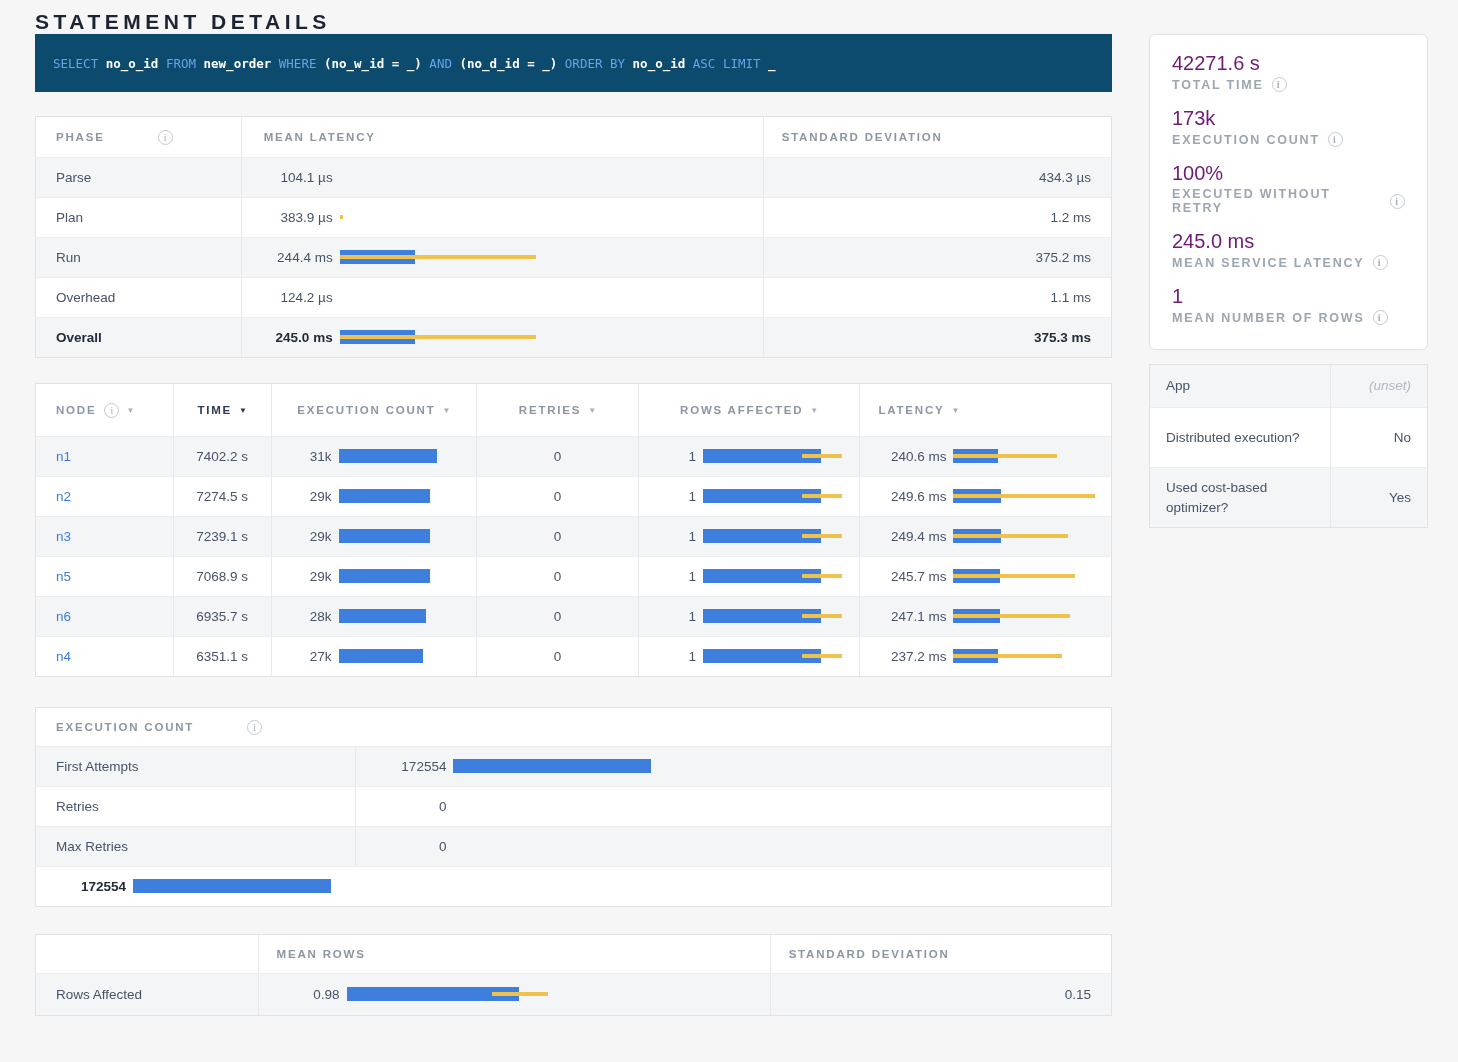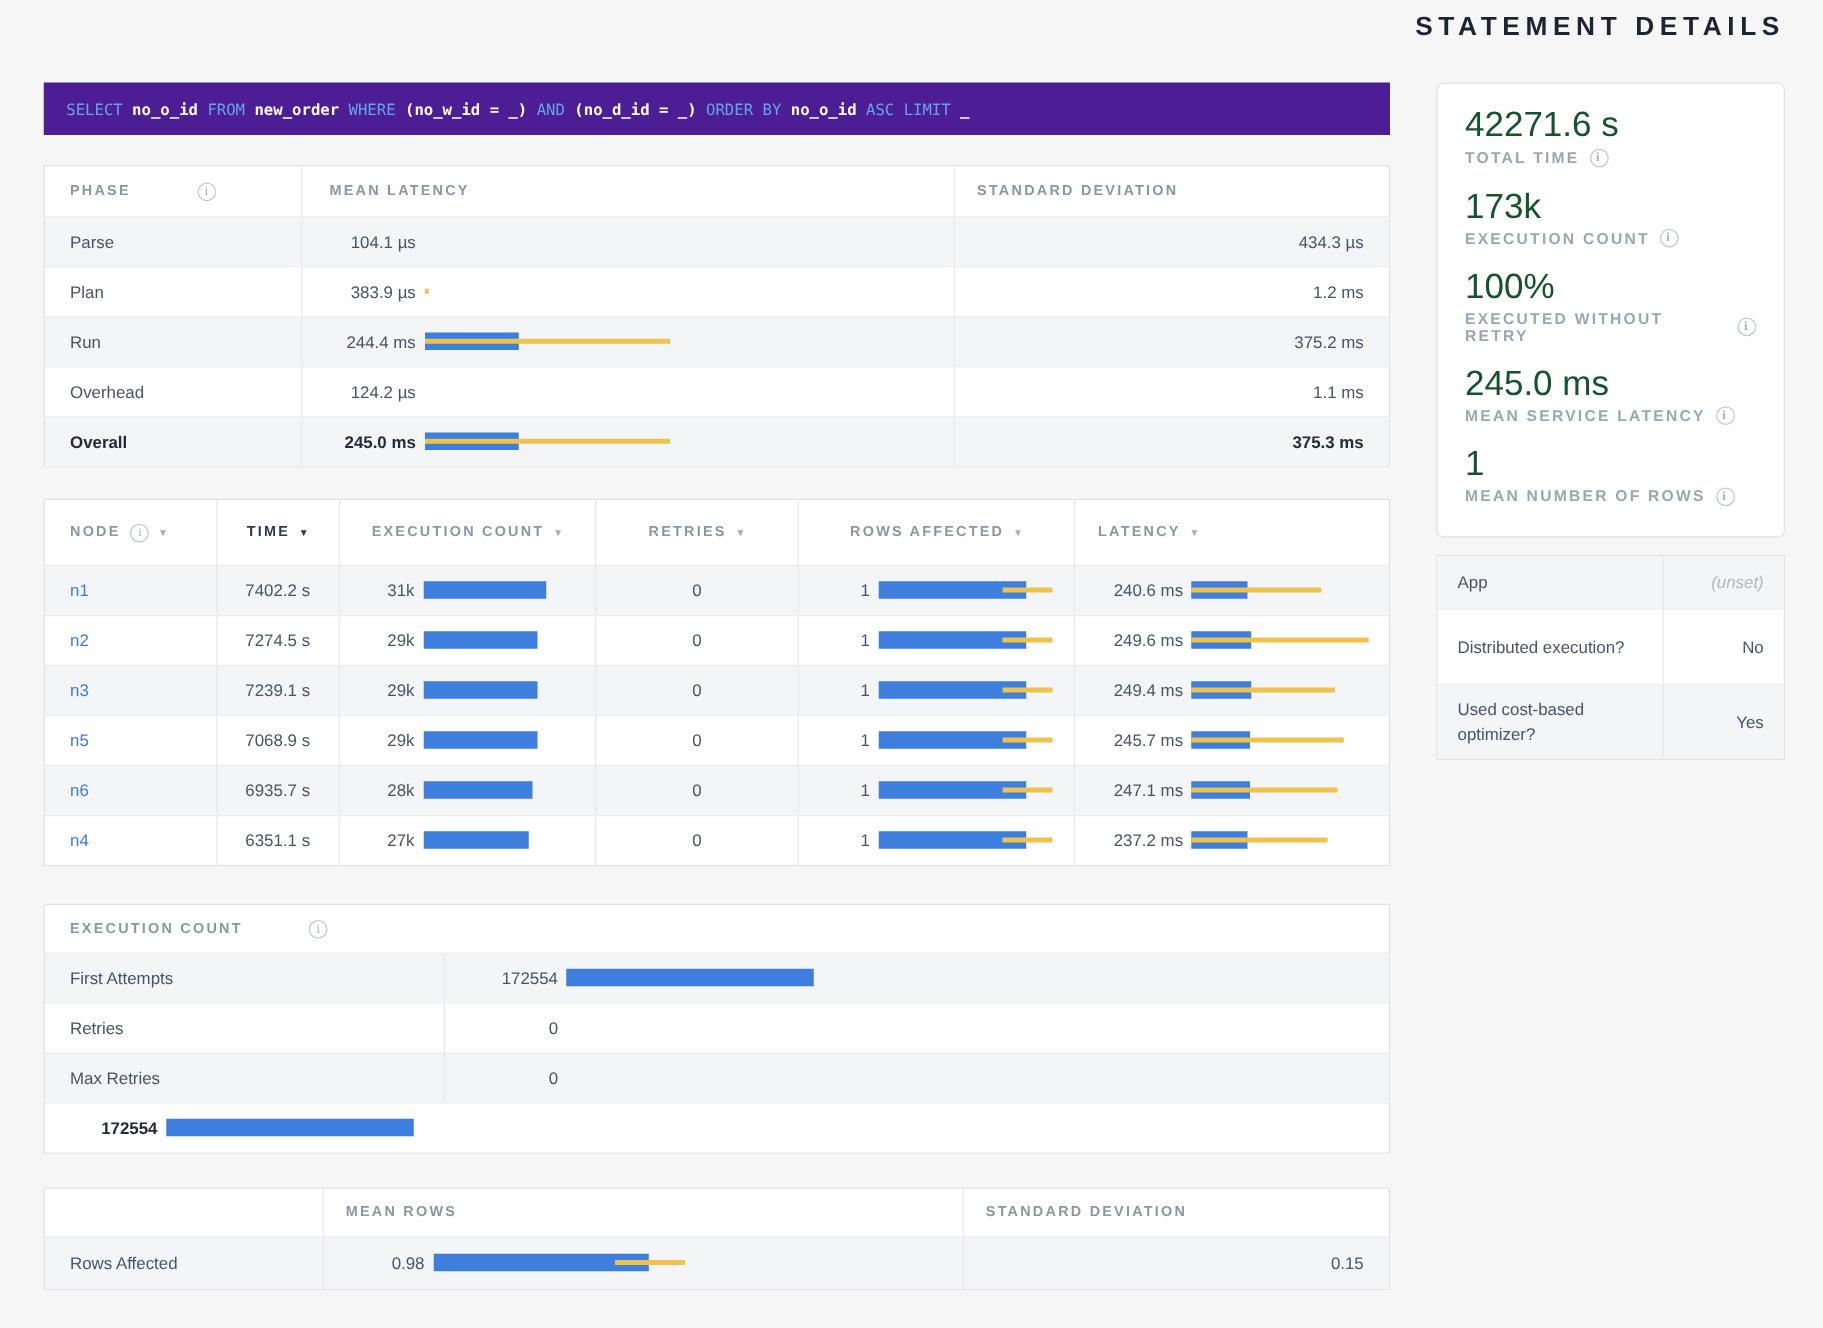--- a/index.html
+++ b/index.html
@@ -6,29 +6,29 @@
   html,body { width:1458px; height:1062px; }
   body {
     background:#f6f6f7;
     font-family:"Liberation Sans", sans-serif;
     color:#475366;
     overflow:hidden;
   }
   .page { padding:10px 30px 0 35px; }
   .page-title {
     font-size:21px; font-weight:700; letter-spacing:4.5px;
-    color:#1c2433; margin-bottom:32px;text-align:right;
+    color:#1c2433; 
   }
   .layout { display:flex; gap:37px; align-items:flex-start; }
   .main-col { width:1077px; flex:none; }
   .side-col { width:279px; flex:none; }
 
   
   .sql-box {
-    height:42px; background:#4c1d95; display:flex; align-items:center;
+    height:58px; background:#0c4a6e; display:flex; align-items:center;
     padding:0 18px; margin-bottom:24px;
   }
   .sql-text { font-family:"DejaVu Sans Mono", monospace; font-size:12.5px; white-space:nowrap; }
   .sql-text .kw { color:#63a5e6; }
   .sql-text .id { color:#ffffff; font-weight:700; }
 
   
   .tbl { background:#ffffff; border:1px solid #e2e2e4; }
   .tr { display:flex; align-items:stretch; border-top:1px solid #ededee; }
   .tr:first-child { border-top:none; }
@@ -61,21 +61,21 @@
   .bar-blue { position:absolute; left:0; top:0; height:14px; background:#3e7edc; }
   .bar-yellow { position:absolute; top:5px; height:4px; background:#efc34b; z-index:2; }
 
   .node-link { color:#3b7ce1; cursor:pointer; }
 
   
   .stat-card {
     background:#fff; border:1px solid #e2e2e4; border-radius:6px;
     padding:16px 22px 10px 22px; margin-bottom:14px;
   }
-  .stat-value { font-size:28px; color:#14532d; font-weight:500; line-height:1.2; }
+  .stat-value { font-size:20px; color:#701a75; font-weight:500; line-height:1.2; }
   .stat-label {
     font-size:12.5px; color:#9ca6b1; letter-spacing:1.8px; font-weight:700;
     margin-top:2px; display:flex; align-items:center;
   }
   .stat-block { margin-bottom:14px; }
   .side-tbl .td { font-size:13.5px; }
   .muted-italic { color:#b0b7c0; font-style:italic; }
   .side-label { padding:10px 16px; line-height:1.45; }
   .side-value { justify-content:flex-end; padding:10px 16px; text-align:right; line-height:1.45; }
 

